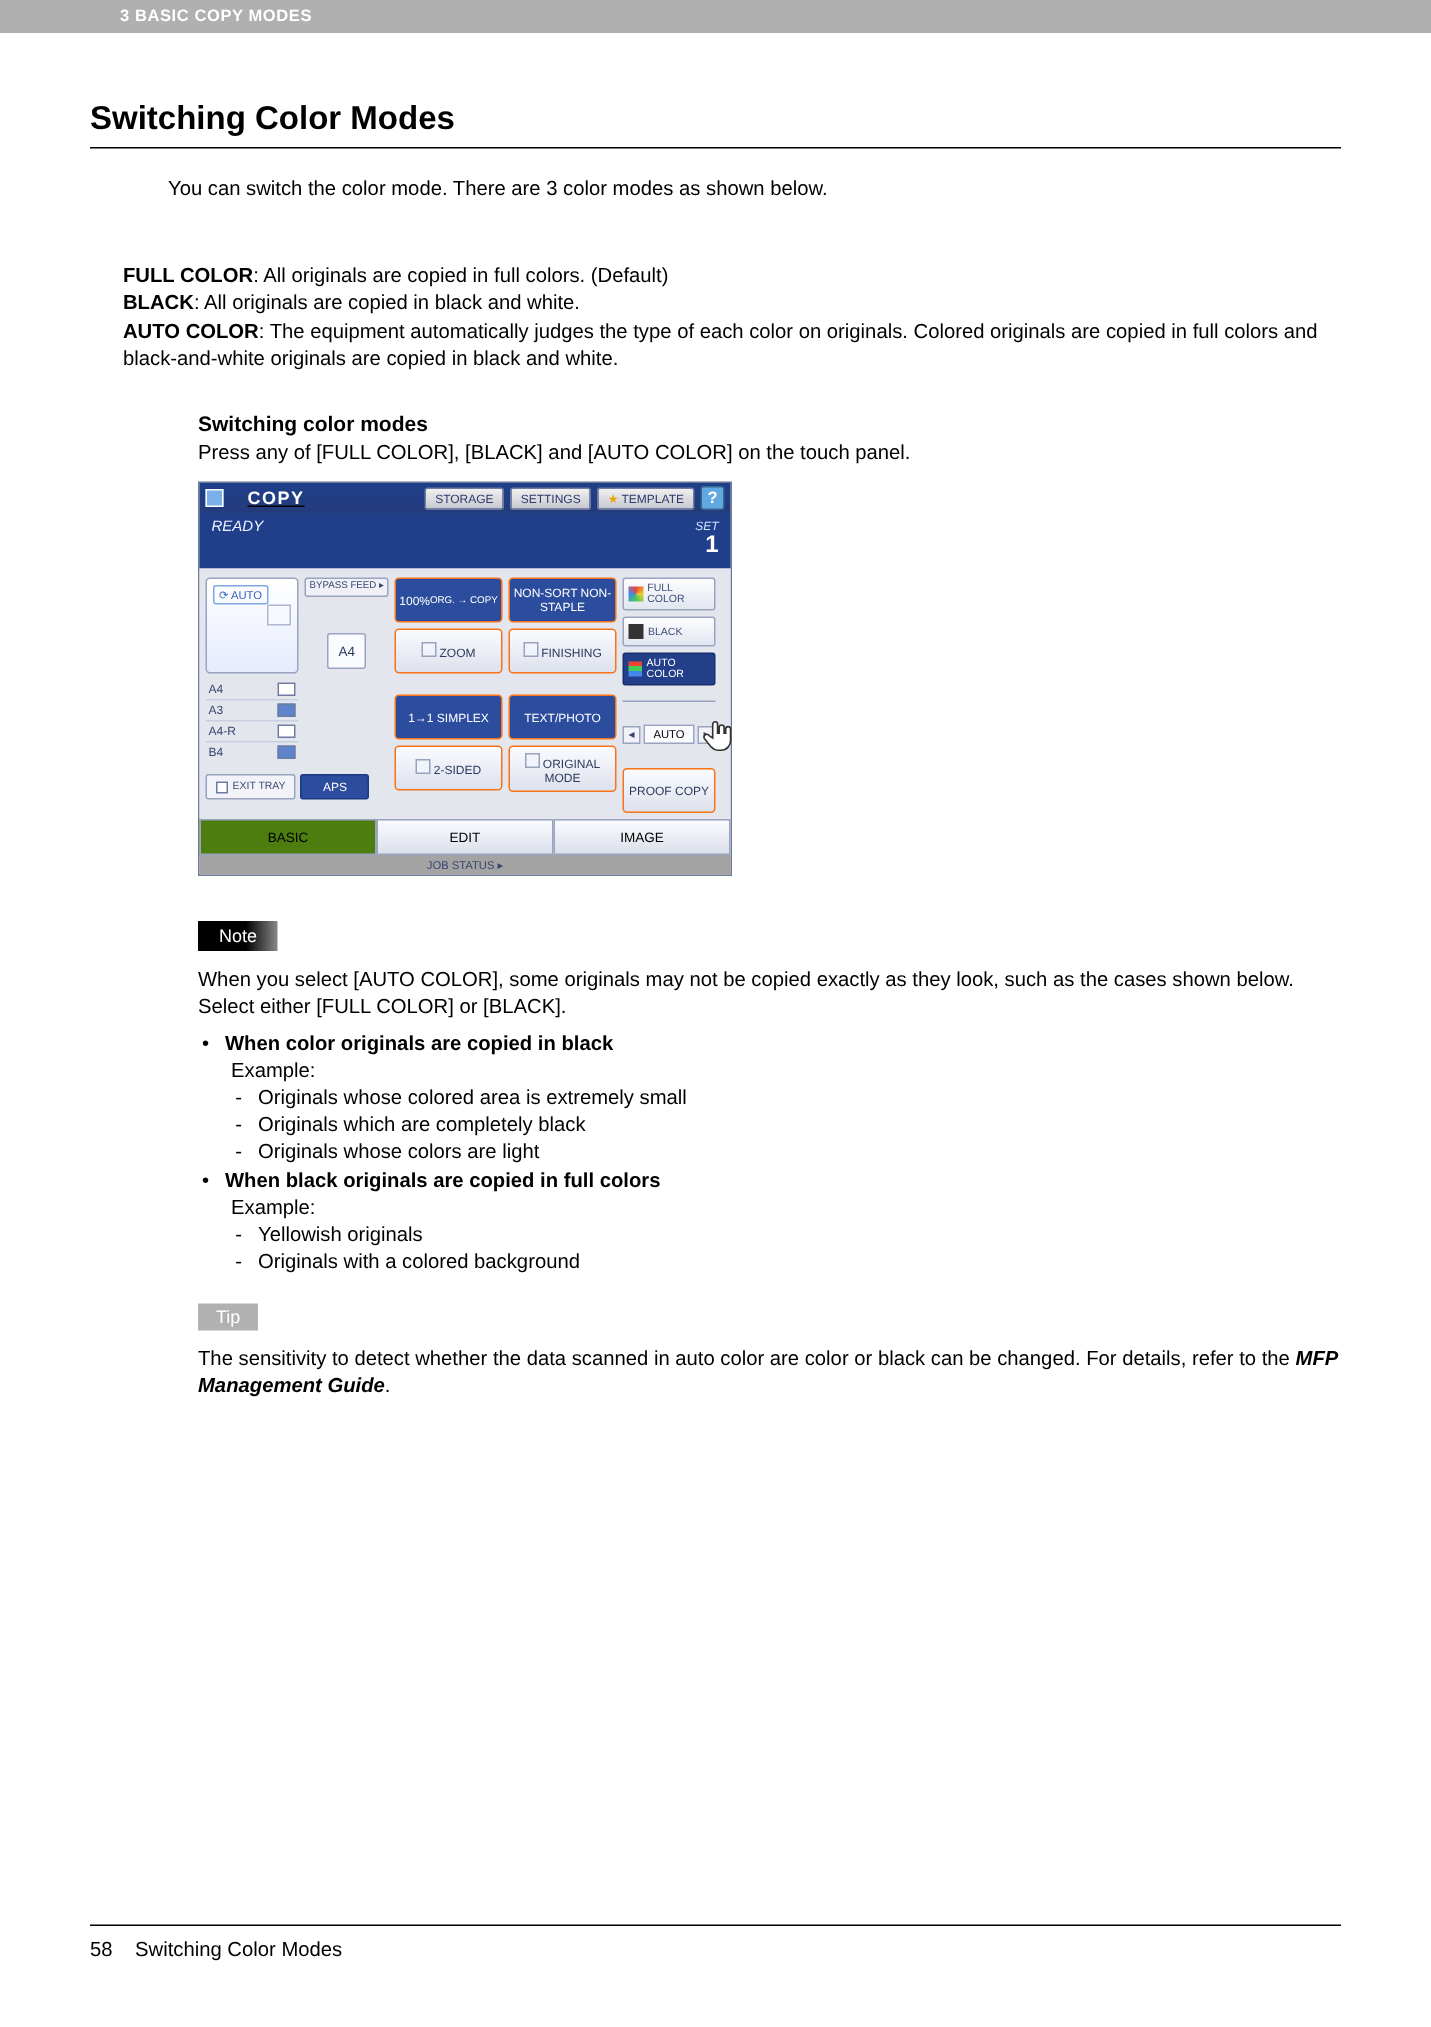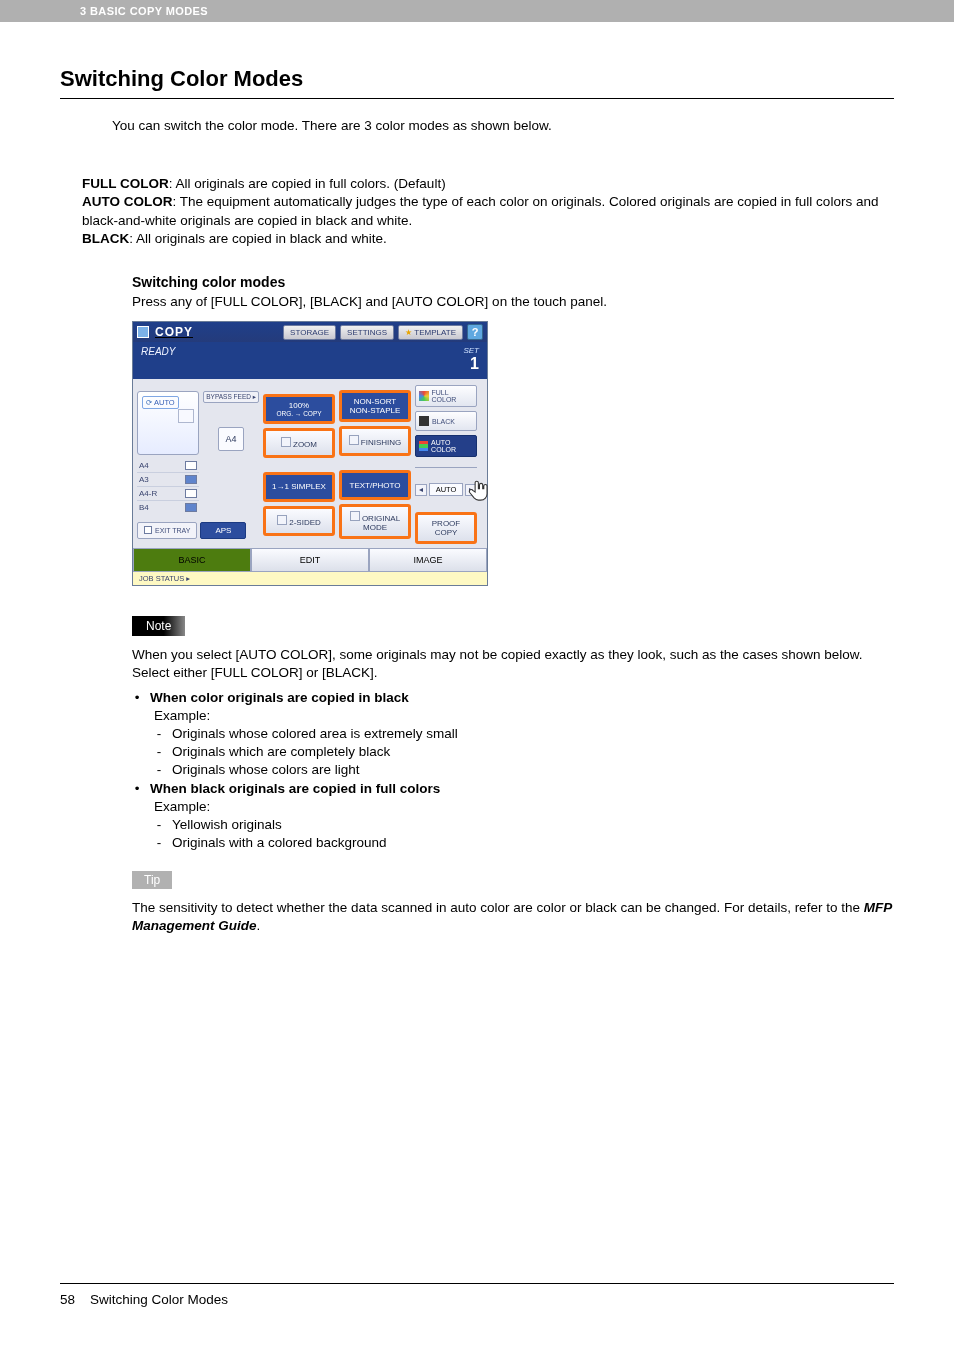--- a/index.html
+++ b/index.html
@@ -62,21 +62,21 @@
     font-size: 9px;
     background: #e8eaf0;
   }
   .ss-topbar {
     background: linear-gradient(#1f3f8a,#243b7b);
     display: flex;
     align-items: center;
     gap: 4px;
     padding: 2px 4px;
   }
-  .ss-title { display:flex; align-items:center; gap:6px;text-decoration:underline;}
+  .ss-title { display:flex; align-items:center; gap:16px;text-decoration:underline;}
   .ss-title-icon { width:12px; height:12px; background:#7bb1e8; border:1px solid #fff; }
   .ss-title-text { color:#fff; font-weight:bold; font-size:12px; letter-spacing:1px;}
   .ss-spacer { flex:1; }
   .ss-btn {
     background: linear-gradient(#f0f0f0,#c8c8d0);
     border:1px solid #6d7ba0;
     font-size: 8px;
     padding: 2px 6px;
     color:#2b3a6e;
     border-radius:2px;
@@ -88,30 +88,30 @@
     font-size:11px; line-height:14px; border-radius:2px;
   }
   .ss-ready {
     background:#1f3f8a; color:#eef2ff; font-size:10px;
     padding:4px 8px 6px 8px; font-style:italic;
     display:flex; justify-content:space-between;
   }
   .ss-set { text-align:right; font-size:8px; color:#cde0ff; }
   .ss-set-num { font-size:16px; font-weight:bold; color:#fff; font-style:normal;}
   .ss-body { display:flex; padding:6px 4px 4px 4px; gap:4px; background:#e4e6ee; position:relative;}
-  .ss-col { display:flex; flex-direction:column; gap:4px;justify-content:center;}
+  .ss-col { display:flex; flex-direction:column; gap:4px;}
   .ss-cell {
     background:linear-gradient(#fafbff,#dde1ec);
-    border:3px solid #f97316;
+    border:1px solid #f97316;
     border-radius:3px;
     text-align:center;
     font-size:8px;
     color:#2d3a5e;
     padding:4px 2px;
-    display:flex; flex-direction:column; align-items:center; justify-content:center;
+    display:flex; flex-direction:row; align-items:center; justify-content:center;
     min-height:30px;
   }
   .ss-cell.blue-h { background:#2c4d9e; color:#fff; }
   .ss-left { width:122px; }
   .ss-left-top { background:linear-gradient(#ffffff,#e6ecff); border:1px solid #9aa4c0; border-radius:3px; padding:4px; height:64px;}
   .ss-auto-tag { display:inline-block; border:1px solid #7fa7e4; color:#3860b6; padding:1px 3px; font-size:7.5px; border-radius:2px;}
   .ss-auto-tag::before { content:"⟳ "; color:#3f6fb8;}
   .ss-paper-rect { width:16px; height:14px; border:1px solid #aeb7cf; background:#f8f9ff; float:right; margin-left:3px;}
   .ss-rows { margin-top:4px;}
   .ss-prow { display:flex; align-items:center; gap:4px; font-size:8px; color:#3a456f; padding:2px 2px; border-bottom:1px solid #c9cfdf;}
@@ -141,21 +141,21 @@
   .ic.black { background:#333;}
   .ic.auto { background:linear-gradient(#e43 33%, #4c5 33% 66%, #48e 66%);}
   .ss-scale { margin-top:6px; height:10px; border-top:1px solid #9aa4c0; position:relative;}
   .ss-arrow { display:flex; align-items:center; gap:2px; margin-top:2px;}
   .ss-arrow .ab { width:12px; height:12px; border:1px solid #9aa4c0; background:#f2f3f9; display:flex; align-items:center; justify-content:center; font-size:8px; color:#3a456f;}
   .ss-arrow .label { flex:1; text-align:center; border:1px solid #9aa4c0; background:#fafbff; font-size:7.5px; padding:1px 2px;}
   .ss-proof { margin-top:12px; }
   .ss-tabs { display:flex; background:#e1e4ee;}
   .ss-tab { flex:1; text-align:center; font-size:9px; padding:6px 0; border:1px solid #9aa4c0; background:linear-gradient(#fafbff,#dce0ea);}
   .ss-tab.sel { background:#4d7c0f;}
-  .ss-status { background:#fef9c3; font-size:7.5px; color:#3a456f; text-align:left; padding:2px 6px;}
+  .ss-status { background:#a3a3a3; font-size:7.5px; color:#3a456f; text-align:center; padding:2px 6px;}
   .ss-hand {
     position:absolute; right:-6px; top:100px; width:26px; height:26px;
   }
   .ss-hand svg { width:100%; height:100%; }
   .note-tag {
     display:inline-block;
     background: linear-gradient(to right, #000 60%, #888 100%);
     color:#fff;
     font-size:12px;
     padding:3px 14px;
@@ -201,22 +201,22 @@
 </div>
 
 <div class="content">
   <h1 class="h1">Switching Color Modes</h1>
   <hr class="rule">
 
   <div class="body-text">You can switch the color mode. There are 3 color modes as shown below.</div>
 
   <div class="body-text indent-block">
     <div><span class="b">FULL COLOR</span><span>: All originals are copied in full colors. (Default)</span></div>
+    <div><span class="b">BLACK</span><span>: All originals are copied in black and white.</span></div>
     <div><span class="b">AUTO COLOR</span><span>: The equipment automatically judges the type of each color on originals. Colored originals are copied in full colors and black-and-white originals are copied in black and white.</span></div>
-    <div><span class="b">BLACK</span><span>: All originals are copied in black and white.</span></div>
   </div>
 
   <div class="sub-area">
     <div class="h2b">Switching color modes</div>
     <div style="font-size:13.5px;">Press any of [FULL COLOR], [BLACK] and [AUTO COLOR] on the touch panel.</div>
 
     
     <div class="screenshot">
       <div class="ss-topbar">
         <div class="ss-title">

